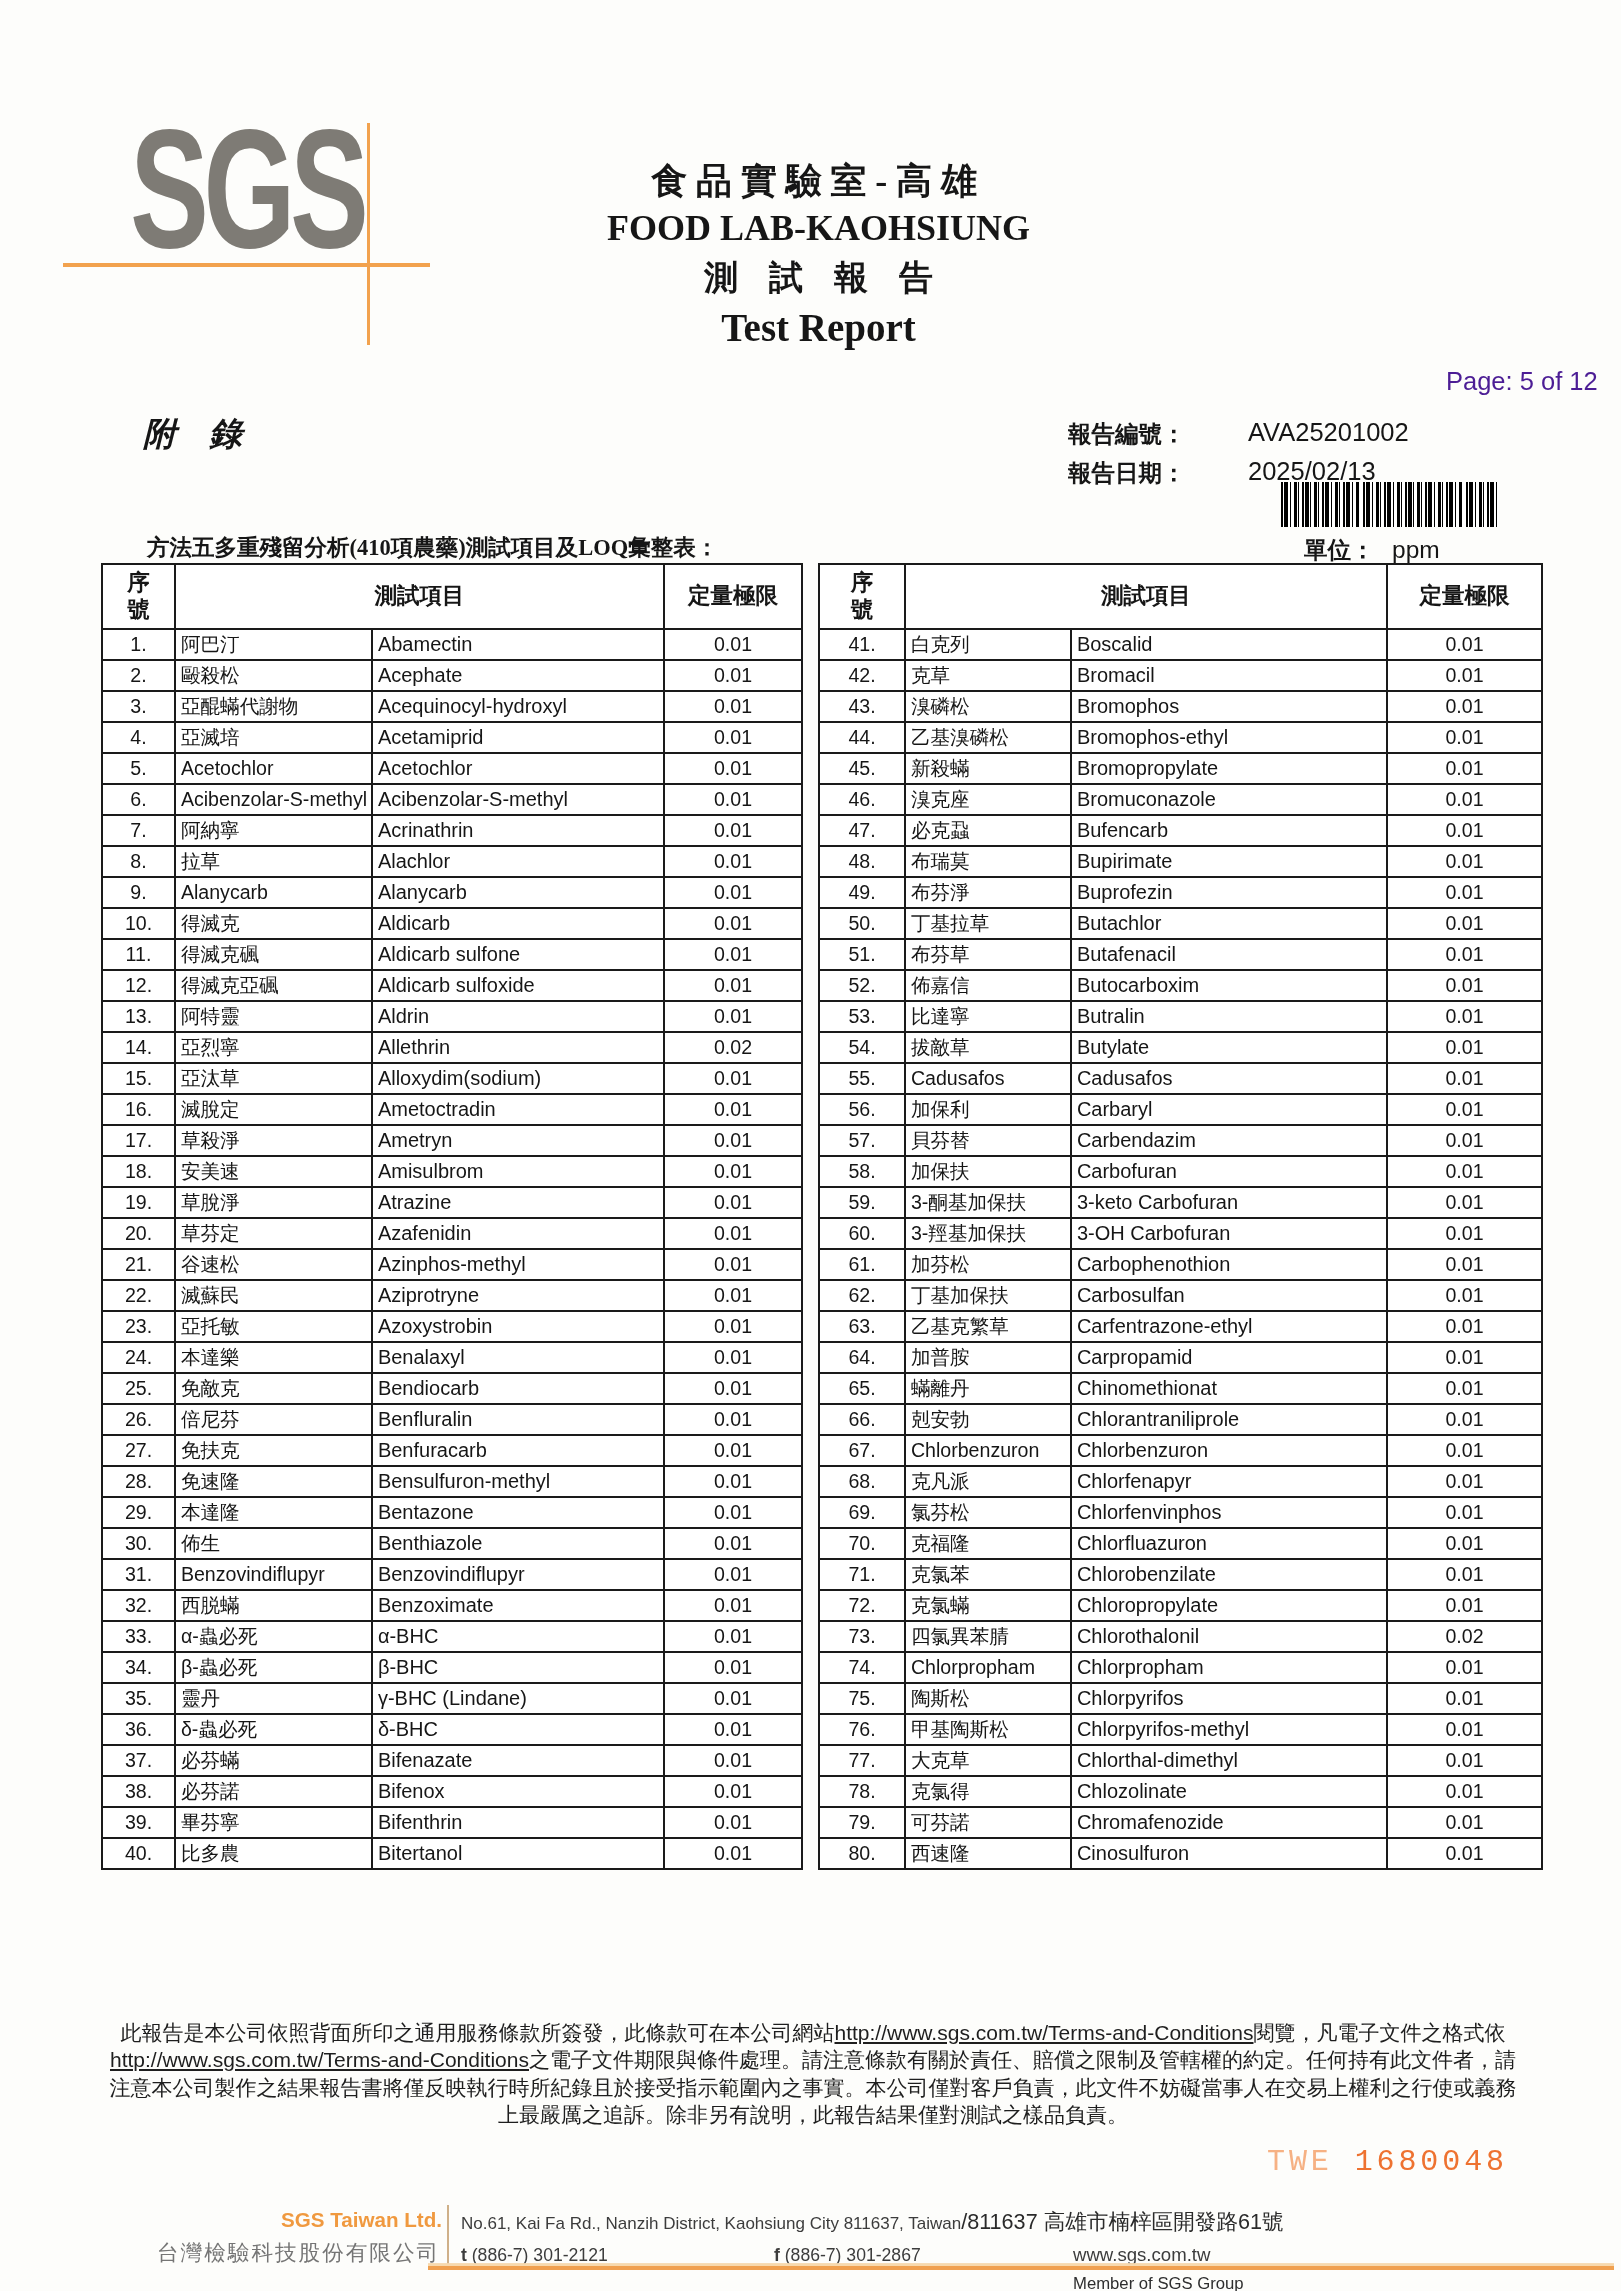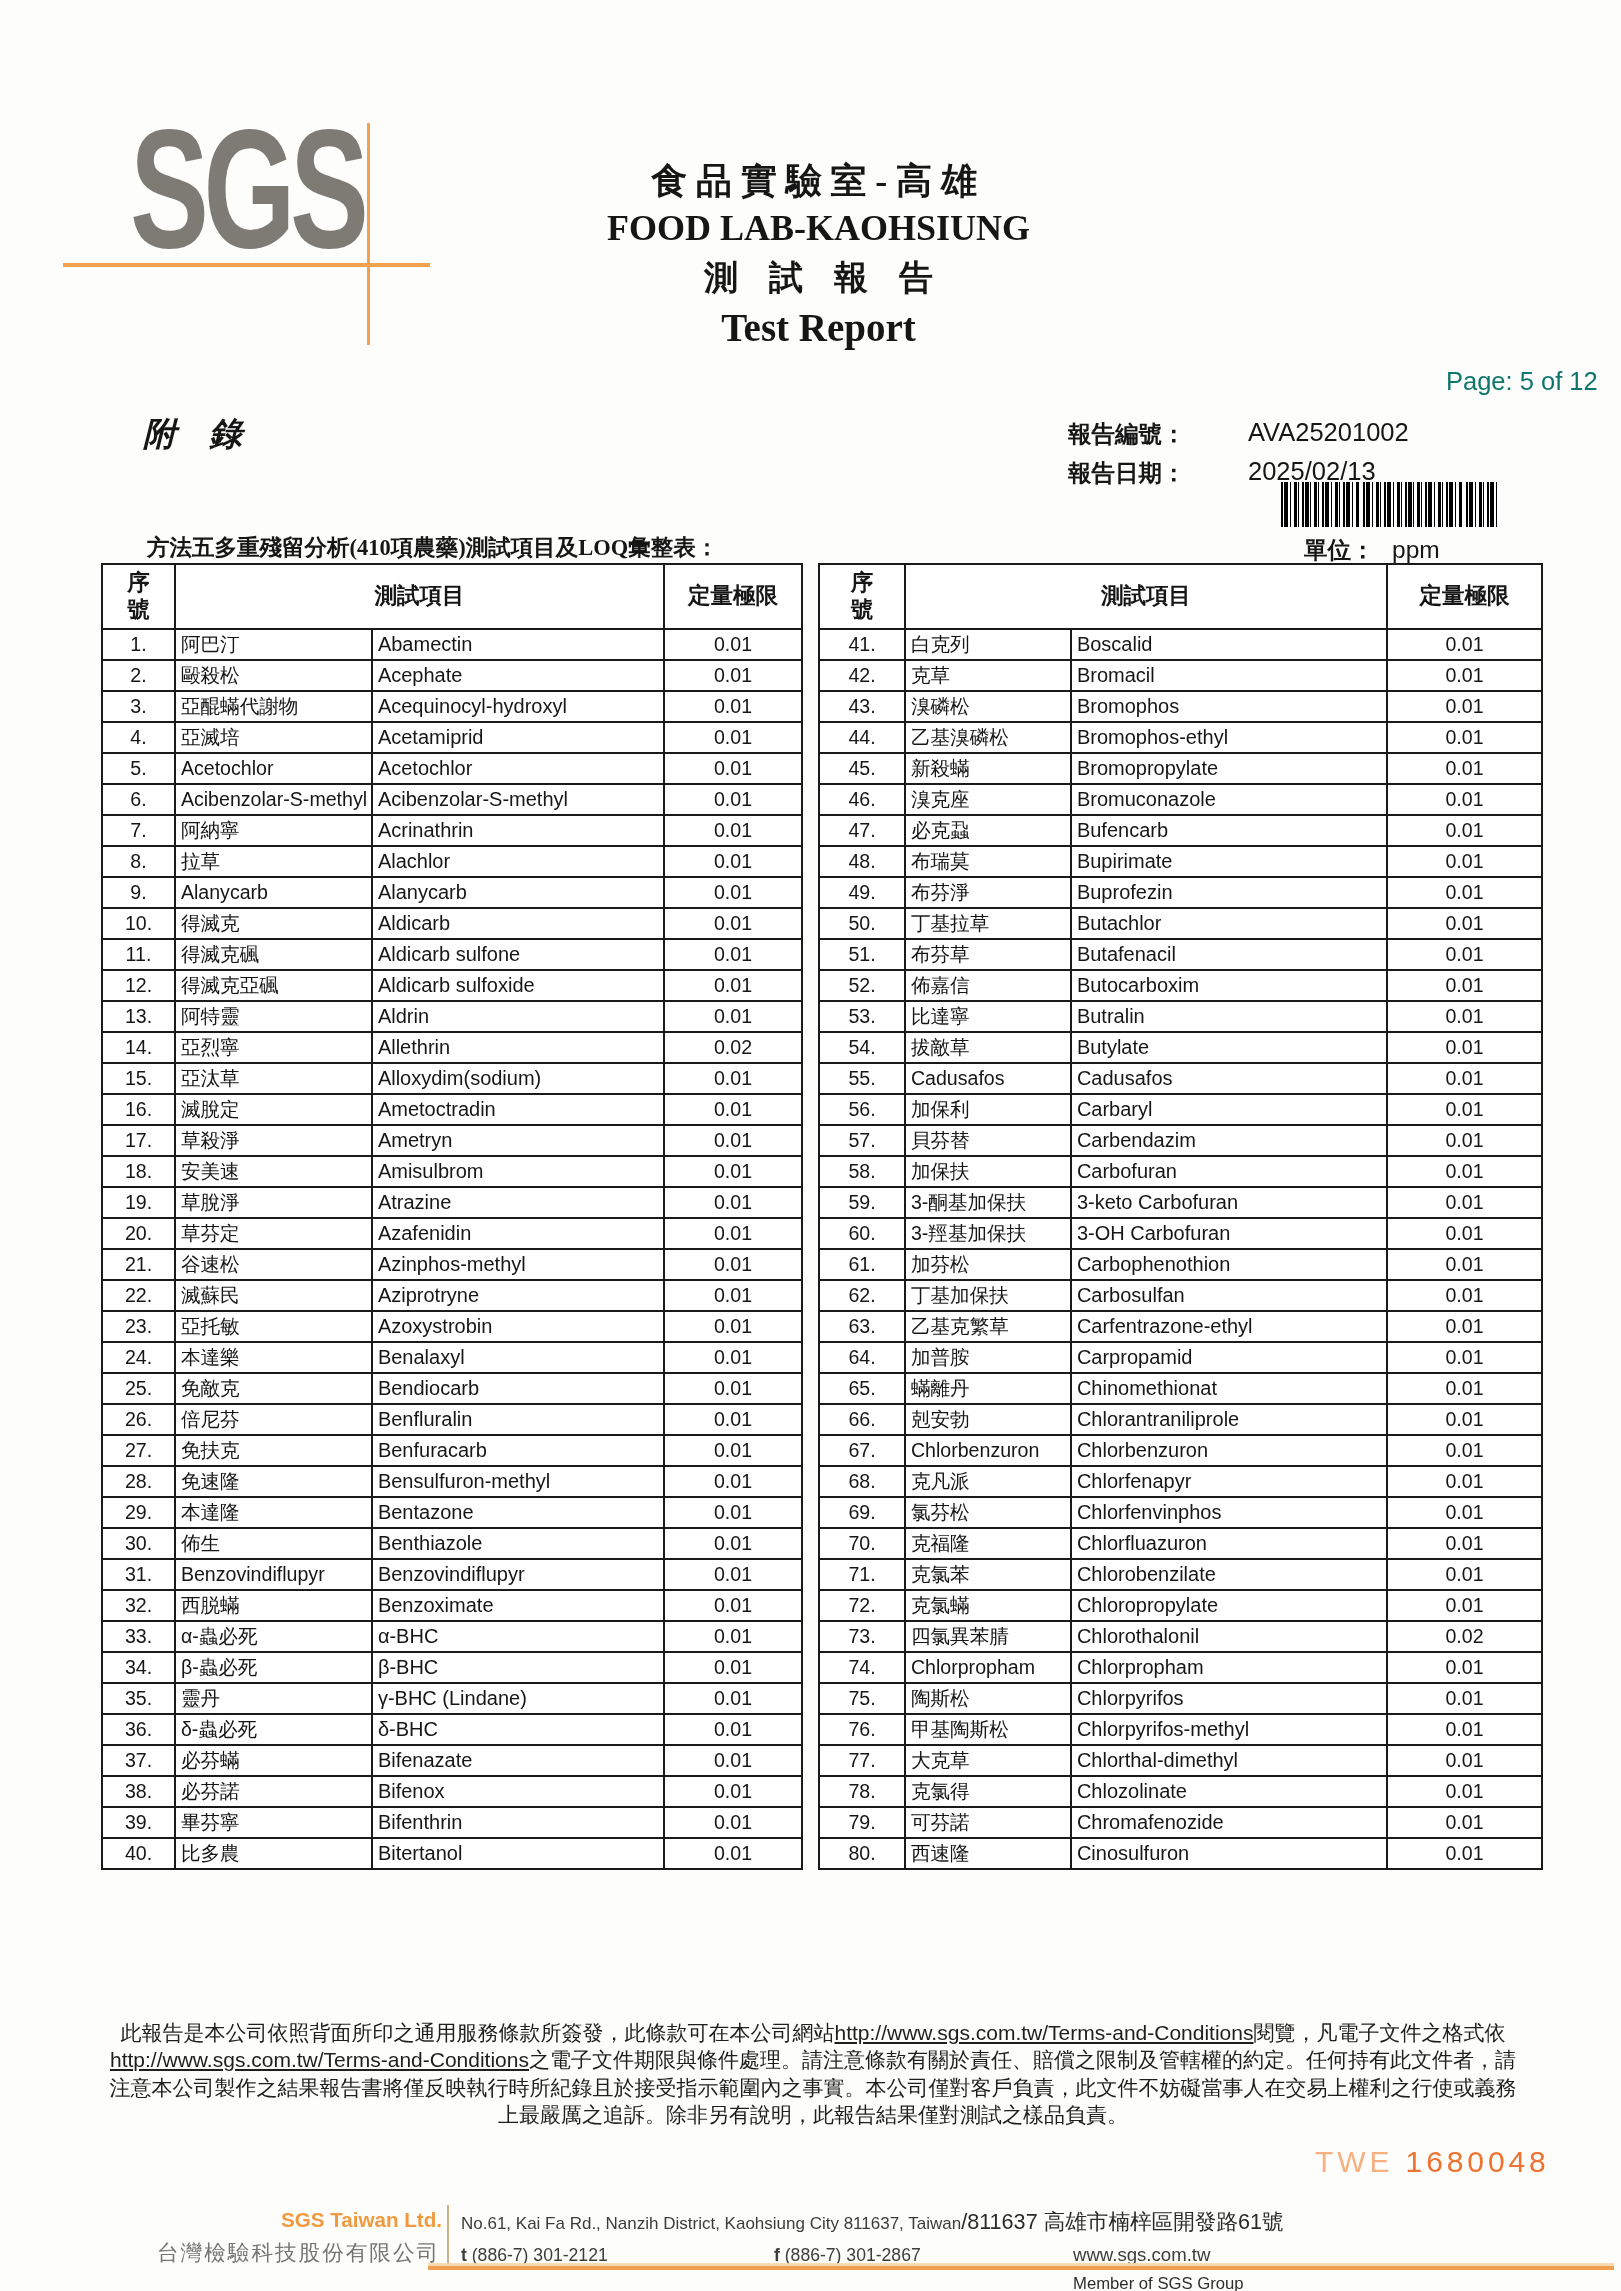--- a/index.html
+++ b/index.html
@@ -20,21 +20,21 @@
   .logo-hline { position:absolute; left:63px; top:263px; width:367px; height:3.9px; background:#f2a24e; }
   .logo-vline { position:absolute; left:367px; top:123px; width:2.9px; height:222px; background:#f2a24e; }
 
   
   .title-block { position:absolute; left:510px; top:137px; width:617px; text-align:center; font-weight:bold; }
   .t-zh  { font-size:36px; letter-spacing:8.8px; font-family:"Liberation Serif","DejaVu Serif",serif;margin-top:20px; }
   .t-en  { font-size:36px; margin-top:1px; font-family:"Liberation Serif","DejaVu Serif",serif; }
   .t-rzh { font-size:34px; margin-top:5.9px; letter-spacing:31px; text-indent:31px; font-family:"Liberation Serif","DejaVu Serif",serif; }
   .t-ren { font-size:39px; margin-top:3.9px; font-family:"Liberation Serif","DejaVu Serif",serif; }
 
-  .page-num { position:absolute; left:1446px; top:367px; font-size:25.5px; color:#0f766e; }
+  .page-num { position:absolute; left:1446px; top:367px; font-size:25.5px; color:#4c1d95; }
 
   .appendix { position:absolute; left:143px; top:412px; font-size:33px; font-weight:bold;
               font-family:"Liberation Serif","DejaVu Serif",serif;font-style:italic; }
 
   .meta-label { position:absolute; left:1068px; font-size:23.5px; font-weight:bold;
                 font-family:"Liberation Serif","DejaVu Serif",serif; }
   .meta-value { position:absolute; left:1248px; font-size:25.5px; }
   .row1 { top:418px; } .row2 { top:457px; }
 
   .barcode {
@@ -69,21 +69,21 @@
   td.c-en  { font-size:20px; }
   td.c-loq { text-align:center; }
 
   
   .disclaimer { position:absolute; left:61px; top:2019px; width:1504px;
                 font-size:21px; line-height:27.4px; color:#1e1e1e; }
   .disc-line { white-space:nowrap;text-align:center; }
   .disclaimer .u { text-decoration:underline; }
 
   .stamp { position:absolute; left:1267px; top:2145px; font-size:30px; letter-spacing:3.9px;
-           font-family:Liberation Sans, sans-serif; white-space:nowrap;margin-left:48px; }
+           font-family:Liberation Mono, monospace; white-space:nowrap; }
   .stamp-prefix { color:#f6b183; }
   .stamp-num    { color:#ee7230; }
 
   
   .f-company-en { position:absolute; left:281px; top:2208px; font-size:20.6px; font-weight:bold; color:#f0993f; }
   .f-company-zh { position:absolute; left:157px; top:2238px; font-size:21.6px; color:#757575; letter-spacing:2px; }
   .f-divider    { position:absolute; left:447px; top:2205px; width:2px; height:63px; background:#cfb089; }
   .f-addr       { position:absolute; left:461px; top:2207px; white-space:nowrap; }
   .f-addr-en    { font-size:17px; color:#3c3c3c; }
   .f-addr-zh    { font-size:21.6px; color:#2a2a2a; }

